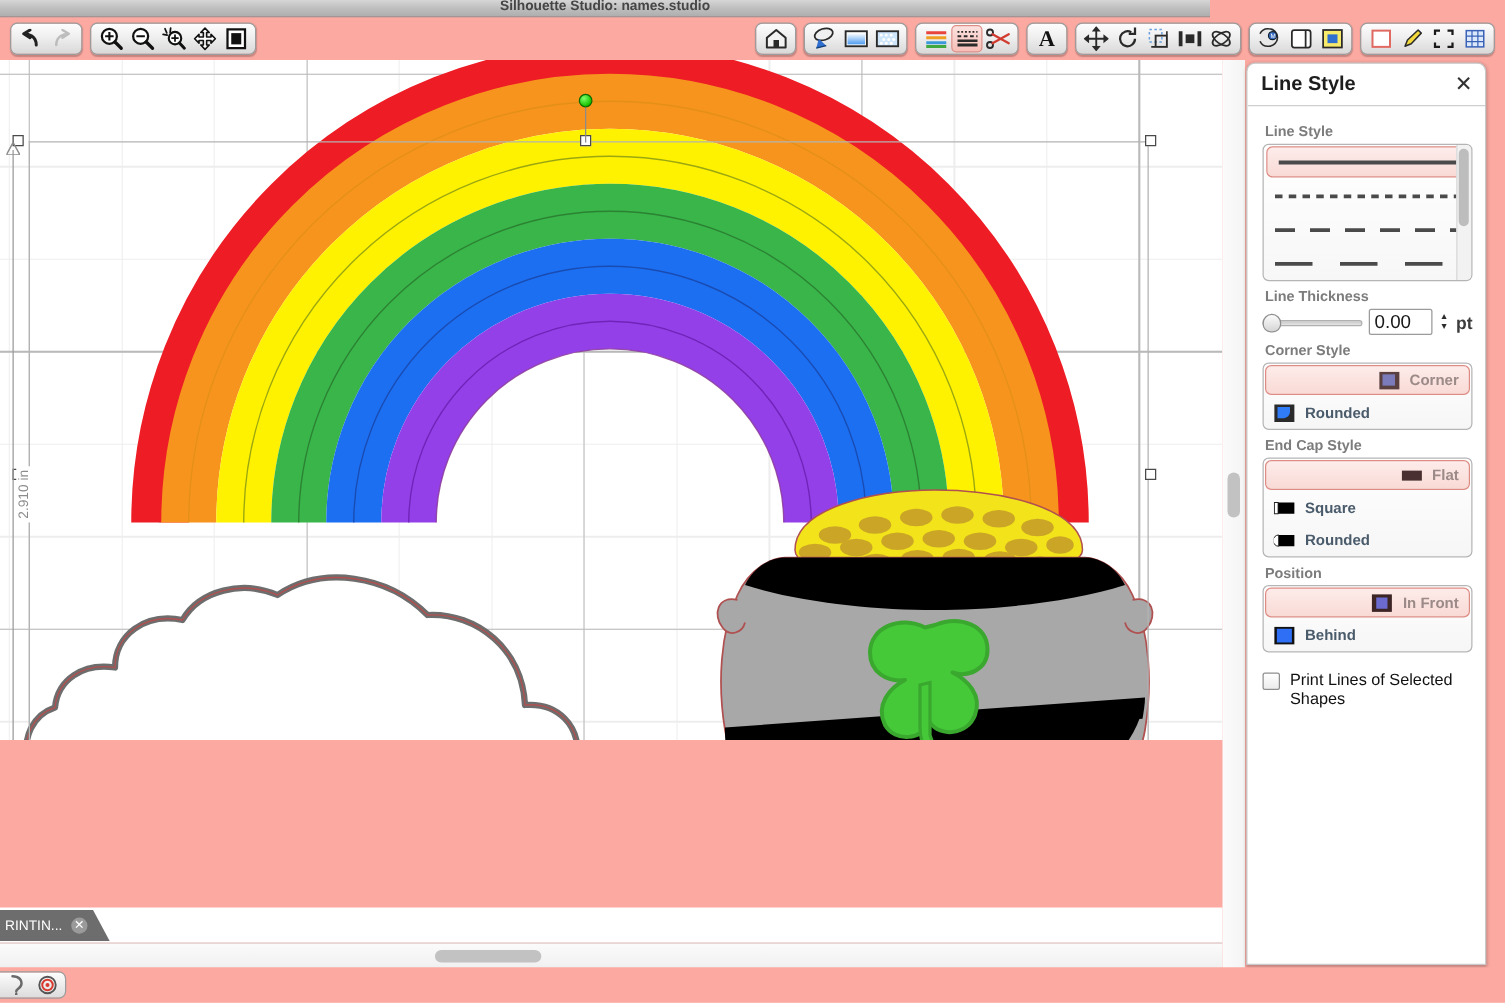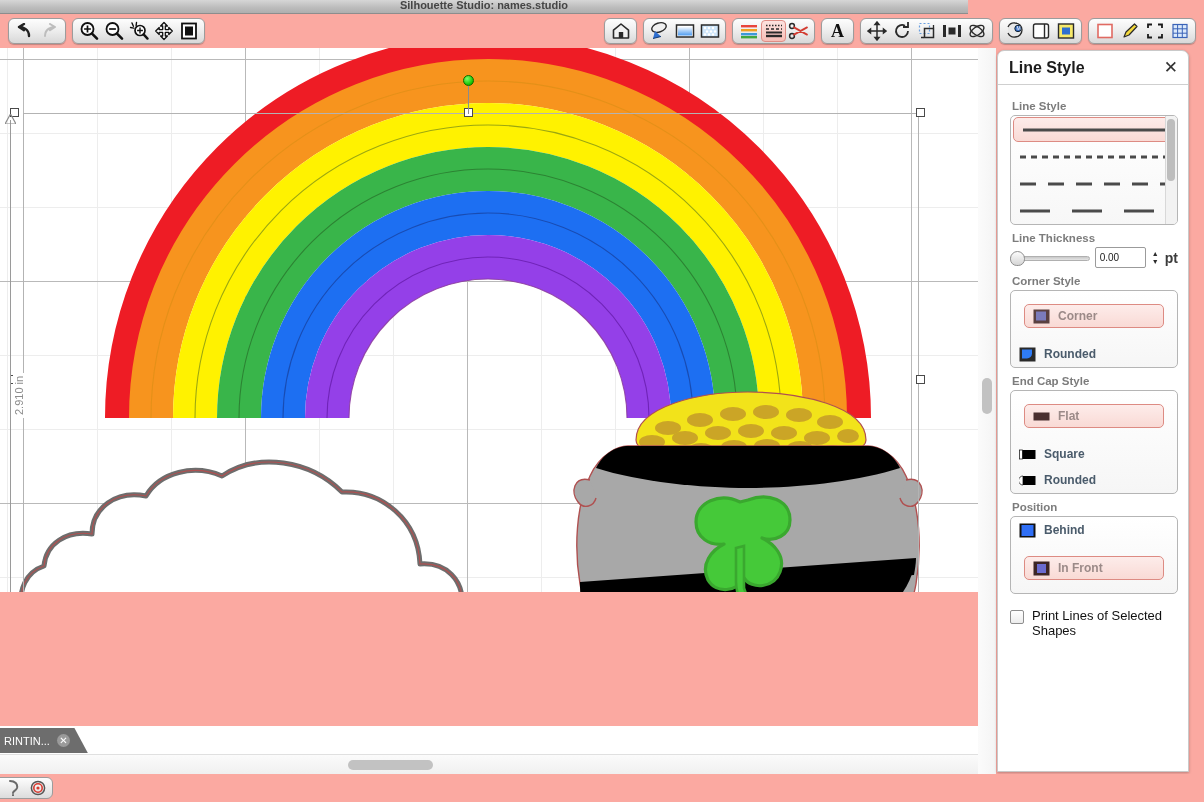--- a/index.html
+++ b/index.html
@@ -187,39 +187,40 @@
     border: 1px solid #b0b0b0;
   }
   .slider-knob {
     position: absolute; left: 0; top: 1px; width: 15px; height: 15px;
     border-radius: 50% 50% 45% 45%;
     background: linear-gradient(180deg,#fcfcfc,#d5d5d5);
     border: 1px solid #8e8e8e;
   }
   .num-field {
     width: 52px; height: 21px; border: 1px solid #9b9b9b; border-radius: 2px;
-    background: #fff; font-size: 10px; color: #1a1a1a;
+    background: #fff; font-size: 15px; color: #1a1a1a;
     display: flex; align-items: center; padding-left: 4px;
   }
   .spin { display: flex; flex-direction: column; gap: 1px; }
   .spin span { font-size: 7px; line-height: 7px; color: #2c2c2c; }
   .unit { font-size: 14px; font-weight: bold; color: #3c3c3c; }
 
   .optlist {
     border: 1px solid #b5b5b5; border-radius: 5px;
     background: linear-gradient(180deg,#fff,#f6f6f6); overflow: hidden;
   }
   .opt {
     display: flex; align-items: center; gap: 8px; height: 26px; padding: 0 8px;
     font-size: 12px; font-weight: bold; color: #4a5b6b;
   }
   .opt.sel {
     background: linear-gradient(180deg,#fdecea,#f9dad5);
-    border: 1px solid #dd8b83; border-radius: 5px; margin: 13px; height: 24px;
+    border: 1px solid #dd8b83; border-radius: 5px; margin: 1px; height: 24px;
     color: #9b8a88;
+    justify-content: flex-end;
   }
   .sw { width: 17px; height: 15px; flex: 0 0 17px; }
 
   .checkrow { display: flex; align-items: flex-start; gap: 8px; margin-top: 14px; }
   .chk {
     width: 14px; height: 14px; border: 1px solid #8e8e8e; border-radius: 2px;
     background: linear-gradient(180deg,#fff,#ececec); flex: 0 0 14px;
     margin-top: 2px;
   }
   .chk-label { font-size: 13px; color: #111; line-height: 15px; }
@@ -717,33 +718,33 @@
           <svg class="sw" viewBox="0 0 17 15">
               <path d="M4 3a4.5 4.5 0 0 0 0 9z" fill="#fff" stroke="#222" stroke-width="0.8"></path>
               <rect x="4" y="3" width="12.5" height="9" fill="#000"></rect>
             </svg>
           <span>Rounded</span>
         </div>
       </div>
 
       <div class="sec-label">Position</div>
       <div class="optlist">
+        <div class="opt sel">
+          <svg class="sw" viewBox="0 0 17 15">
+              <rect x="0.5" y="0.5" width="16" height="14" fill="#3d2525"></rect>
+              <rect x="4" y="3" width="9" height="9" fill="#6b6bcf"></rect>
+            </svg>
+          <span>In Front</span>
+        </div>
         <div class="opt">
           <svg class="sw" viewBox="0 0 17 15">
               <rect x="0.5" y="0.5" width="16" height="14" fill="#111"></rect>
               <rect x="2.5" y="2" width="12" height="11" fill="#2f6ff6"></rect>
             </svg>
           <span>Behind</span>
-        </div>
-        <div class="opt sel">
-          <svg class="sw" viewBox="0 0 17 15">
-              <rect x="0.5" y="0.5" width="16" height="14" fill="#3d2525"></rect>
-              <rect x="4" y="3" width="9" height="9" fill="#6b6bcf"></rect>
-            </svg>
-          <span>In Front</span>
         </div>
       </div>
 
       <div class="checkrow">
         <div class="chk"></div>
         <div class="chk-label">Print Lines of Selected Shapes</div>
       </div>
 
     </div>
   </div>

